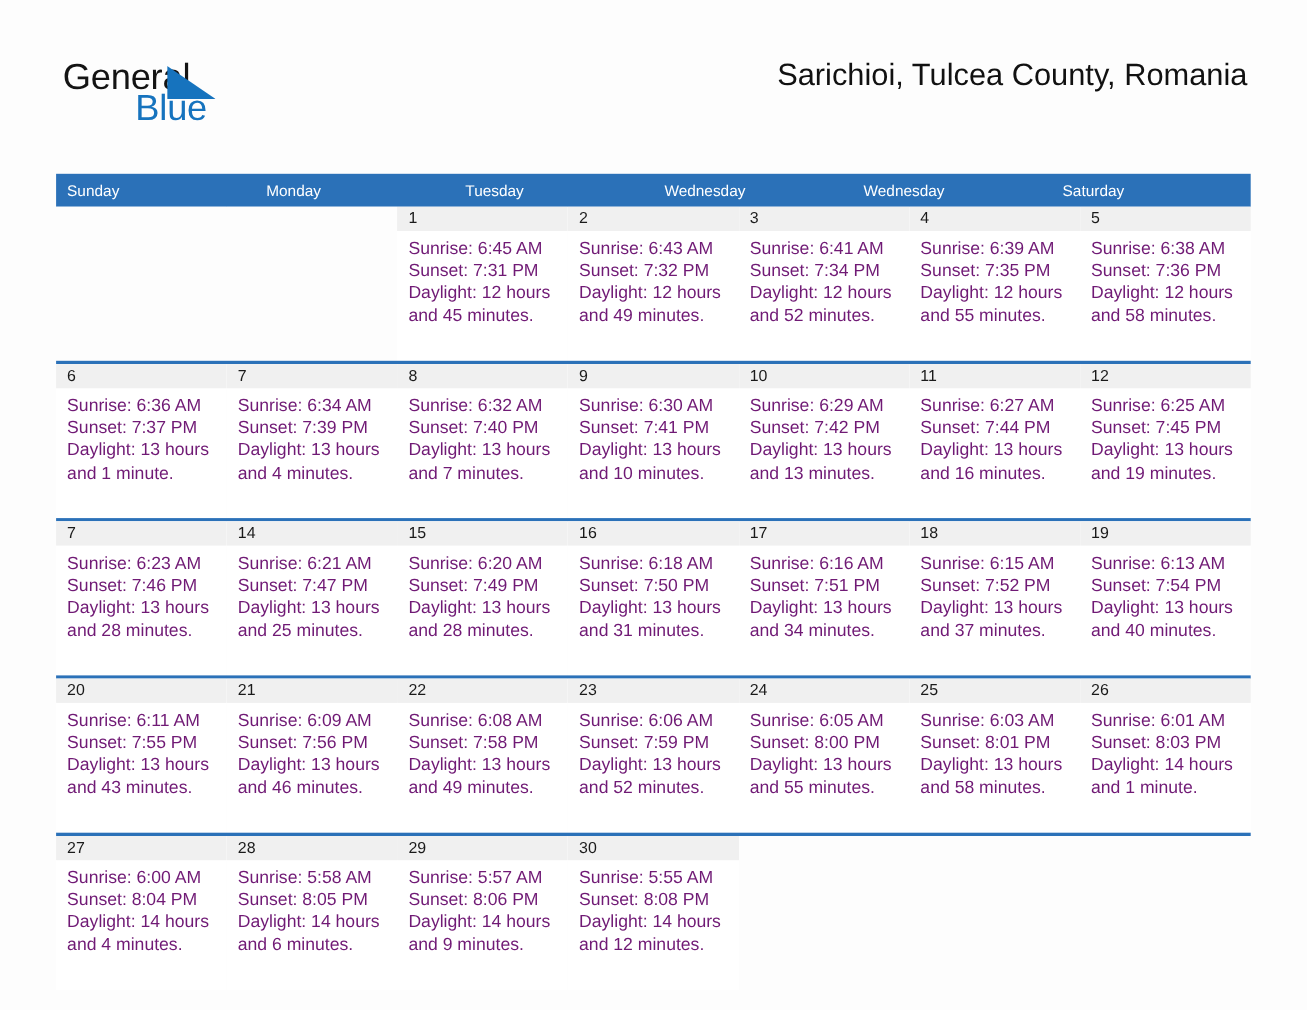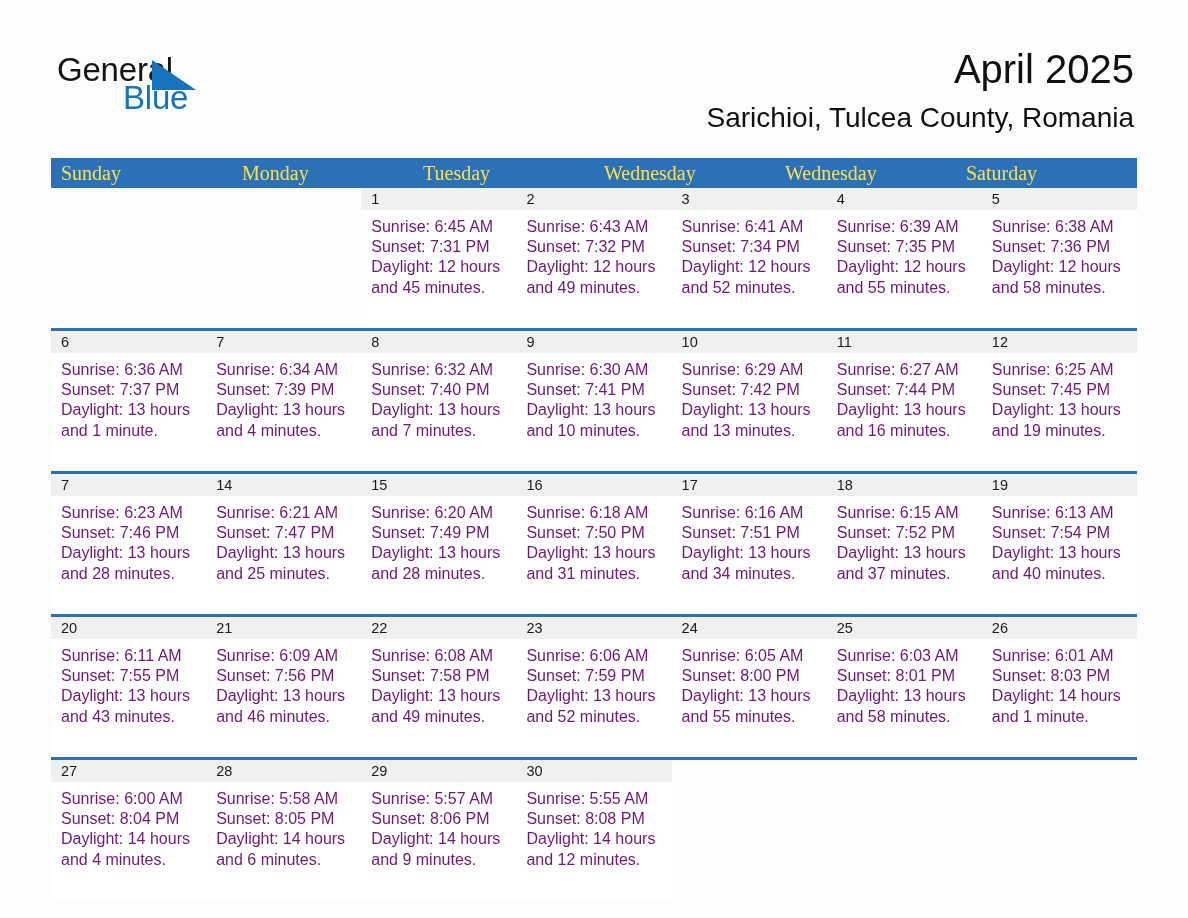--- a/index.html
+++ b/index.html
@@ -92,27 +92,26 @@
     width: 1086px;
   }
   .weekday-row {
     display: flex;
     width: 1086px;
     height: 30px;
     background: #2b71b8;
   }
   .weekday {
     flex: 1 1 0;
-    color: #fde047;
-    font-size: 20px;
+    color: #ffffff;
+    font-size: 14px;
     line-height: 30px;
     padding-left: 10px;
     box-sizing: border-box;
     white-space: nowrap;
-    font-family: Liberation Serif, serif;
   }
 
   .week {
     width: 1086px;
     position: relative;
   }
   .week-sep {
     height: 3px;
     background: #2b71b8;
     width: 1086px;
@@ -162,21 +161,20 @@
       <span class="logo-general">General</span>
       <span class="logo-tri">
         <svg width="44" height="30" viewBox="0 0 44 30" xmlns="http://www.w3.org/2000/svg">
           <polygon points="0,0 44,30 0,30" fill="#1673be"></polygon>
         </svg>
       </span>
       <span class="logo-blue">Blue</span>
     </div>
 
     <div class="title-block">
-      <h1 class="month-title">April 2025</h1>
       <h2 class="location-title">Sarichioi, Tulcea County, Romania</h2>
     </div>
   </div>
 
   <div class="calendar">
     <div class="weekday-row" id="weekday-row">
         <div class="weekday">Sunday</div>
         <div class="weekday">Monday</div>
         <div class="weekday">Tuesday</div>
         <div class="weekday">Wednesday</div>

